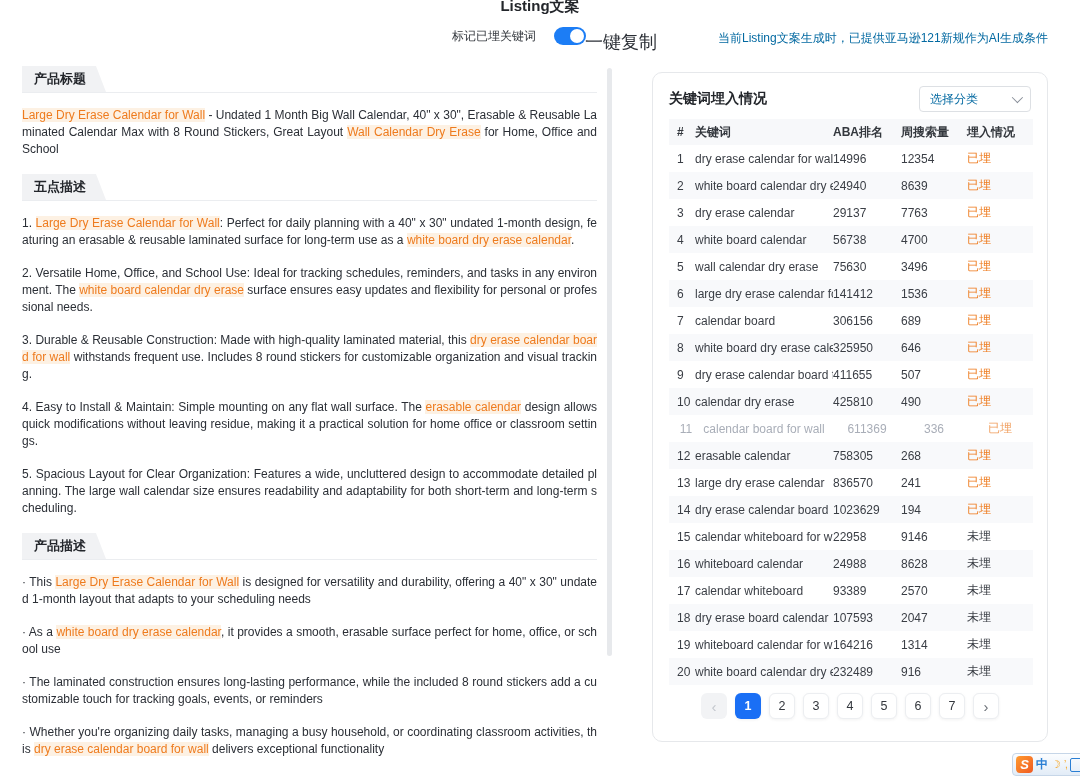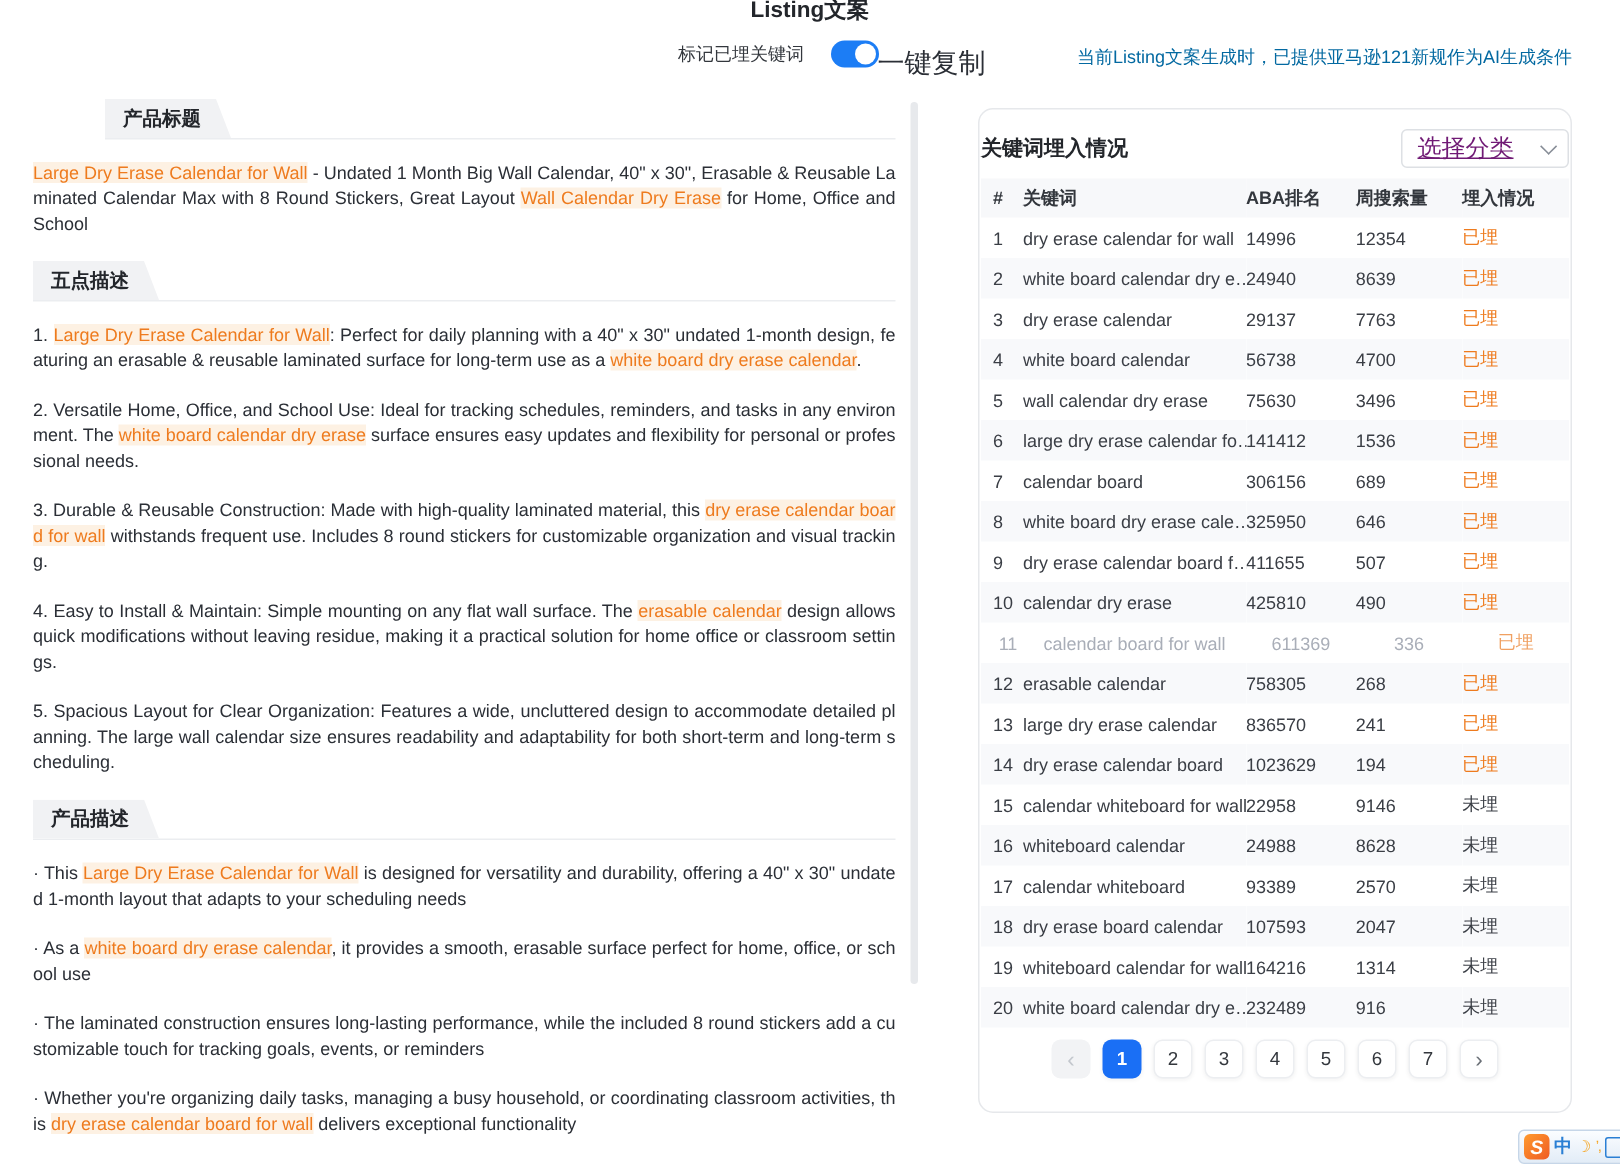--- a/index.html
+++ b/index.html
@@ -13,35 +13,35 @@
   .toggle-group{position:absolute;top:27px;left:452px;display:flex;align-items:center;gap:18px;}
   .toggle-label{font-size:12px;color:#33373d;}
   .toggle{width:32px;height:18px;background:#1c7df5;border-radius:9px;position:relative;display:inline-block;cursor:pointer;}
   .toggle .knob{position:absolute;right:2px;top:2px;width:14px;height:14px;background:#fff;border-radius:50%;}
   .copy-btn{position:absolute;top:30px;left:585px;font-size:18px;color:#2b2f36;cursor:pointer;}
   .gen-note{position:absolute;top:30px;right:32px;font-size:12px;color:#0369a1;}
   
   .left-panel{position:absolute;left:22px;top:60px;width:575px;}
   .sec-head{border-bottom:1px solid #ebedf0;font-size:0;}
   .sec:not(:first-child) .sec-head{margin-top:13px;}
-  .sec:first-child .sec-head{margin-top:6px;margin-left:48px;}
+  .sec:first-child .sec-head{margin-top:6px;}
   .sec-tab{display:inline-block;background:#f1f2f4;color:#23262b;font-size:13px;font-weight:bold;
     padding:4px 20px 4px 12px;clip-path:polygon(0 0,calc(100% - 10px) 0,100% 100%,0 100%);}
   .para{margin:14px 0 16px;font-size:12px;line-height:17px;color:#2b2f36;
     text-align:justify;word-break:break-all;}
   .hl{color:#ee7b1e;background:#fdf1e3;}
   .scrollbar{position:absolute;left:607px;top:68px;width:5px;height:588px;background:#e7e9ec;border-radius:3px;cursor:pointer;}
   
   .card{position:absolute;left:652px;top:72px;width:396px;height:670px;box-sizing:border-box;
-    border:1px solid #e6e8eb;border-radius:10px;padding:12px 1px;background:#fff;}
+    border:1px solid #e6e8eb;border-radius:10px;padding:12px 16px;background:#fff;}
   .card-head{display:flex;justify-content:space-between;align-items:center;height:28px;margin-bottom:6px;}
   .card-title{font-size:14px;font-weight:bold;color:#23262b;}
   .select{width:112px;height:26px;border:1px solid #dde0e4;border-radius:4px;box-sizing:border-box;
     display:flex;align-items:center;justify-content:space-between;padding:0 10px;cursor:pointer;background:#fff;}
-  .select .sel-val{font-size:16px;color:#701a75;text-decoration:underline;}
+  .select .sel-val{font-size:12px;color:#0369a1;}
   .chev{width:7px;height:7px;border-right:1.5px solid #878d97;border-bottom:1.5px solid #878d97;
     transform:rotate(45deg) translateY(-2px);}
   .kw-table{width:100%;border-collapse:collapse;table-layout:fixed;}
   .kw-table th{background:#f7f8fa;font-size:12px;color:#33373d;font-weight:600;text-align:left;
     height:26px;padding:0;white-space:nowrap;}
   .kw-table td{font-size:12px;color:#3a3e45;height:27px;padding:0;white-space:nowrap;overflow:hidden;}
   .kw-table .c-idx{padding-left:8px;}
   .kw-table tr.alt{background:#f8f9fb;}
   .st-yes{color:#ee7b1e;}
   .st-no{color:#3a3e45;margin-top:20px;}

